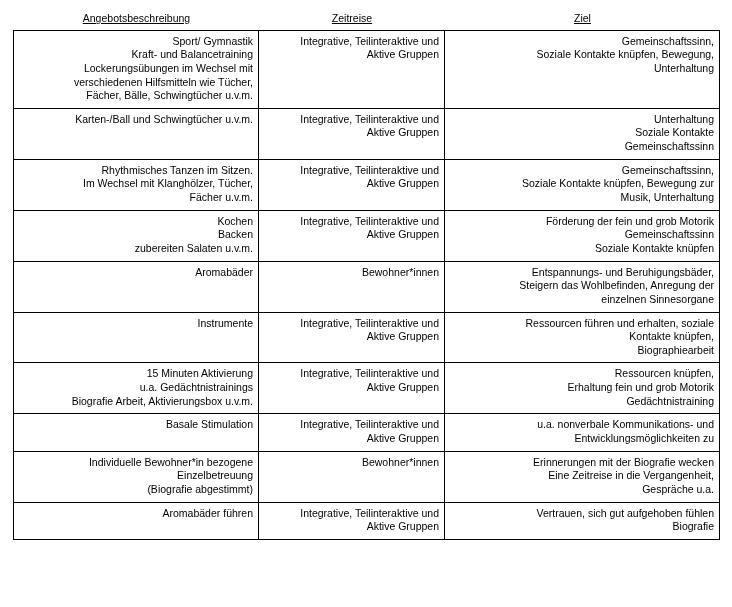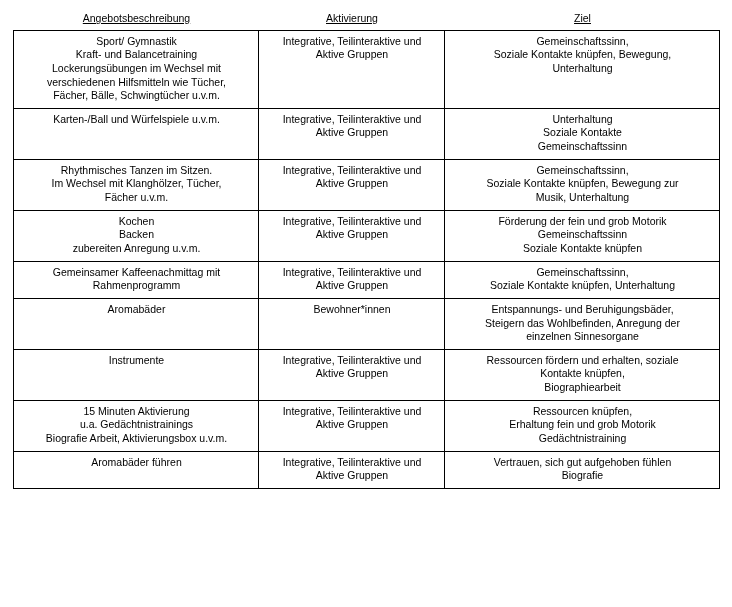--- a/index.html
+++ b/index.html
@@ -30,21 +30,21 @@
   }
   table.offer-table col.c1 { width: 245px; }
   table.offer-table col.c2 { width: 186px; }
   table.offer-table col.c3 { width: 275px; }
 
   table.offer-table th,
   table.offer-table td {
     border: 1px solid #000000;
     vertical-align: top;
     padding: 4px 5px 5px 6px;
-    text-align: center;
+    text-align: right;
     font-weight: normal;
   }
   table.offer-table thead th {
     text-align: center;
     padding-top: 2px;
     padding-bottom: 4px;
     border: none;
   }
   thead th .hdr {
     display: inline-block;
@@ -63,21 +63,21 @@
       <col class="c1">
       <col class="c2">
       <col class="c3">
     </colgroup>
     <thead>
       <tr>
         <th>
           <span class="hdr">Angebotsbeschreibung</span>
         </th>
         <th>
-          <span class="hdr">Aktivierung</span>
+          <span class="hdr">Zeitreise</span>
         </th>
         <th>
           <span class="hdr">Ziel</span>
         </th>
       </tr>
     </thead>
     <tbody>
       <tr>
         <td>
             <span class="cell-line">Sport/ Gymnastik
@@ -91,21 +91,21 @@
 Aktive Gruppen</span>
           </td>
         <td>
             <span class="cell-line">Gemeinschaftssinn,
 Soziale Kontakte knüpfen, Bewegung,
 Unterhaltung</span>
           </td>
       </tr>
       <tr>
         <td>
-            <span class="cell-line">Karten-/Ball und Würfelspiele u.v.m.</span>
+            <span class="cell-line">Karten-/Ball und Schwingtücher u.v.m.</span>
           </td>
         <td>
             <span class="cell-line">Integrative, Teilinteraktive und
 Aktive Gruppen</span>
           </td>
         <td>
             <span class="cell-line">Unterhaltung
 Soziale Kontakte
 Gemeinschaftssinn</span>
           </td>
@@ -123,87 +123,101 @@
         <td>
             <span class="cell-line">Gemeinschaftssinn,
 Soziale Kontakte knüpfen, Bewegung zur
 Musik, Unterhaltung</span>
           </td>
       </tr>
       <tr>
         <td>
             <span class="cell-line">Kochen
 Backen
-zubereiten Anregung u.v.m.</span>
+zubereiten Salaten u.v.m.</span>
           </td>
         <td>
             <span class="cell-line">Integrative, Teilinteraktive und
 Aktive Gruppen</span>
           </td>
         <td>
             <span class="cell-line">Förderung der fein und grob Motorik
 Gemeinschaftssinn
 Soziale Kontakte knüpfen</span>
           </td>
       </tr>
       <tr>
         <td>
-            <span class="cell-line">Gemeinsamer Kaffeenachmittag mit
-Rahmenprogramm</span>
-          </td>
-        <td>
-            <span class="cell-line">Integrative, Teilinteraktive und
-Aktive Gruppen</span>
-          </td>
-        <td>
-            <span class="cell-line">Gemeinschaftssinn,
-Soziale Kontakte knüpfen, Unterhaltung</span>
-          </td>
-      </tr>
-      <tr>
-        <td>
             <span class="cell-line">Aromabäder</span>
           </td>
         <td>
             <span class="cell-line">Bewohner*innen</span>
           </td>
         <td>
             <span class="cell-line">Entspannungs- und Beruhigungsbäder,
 Steigern das Wohlbefinden, Anregung der
 einzelnen Sinnesorgane</span>
           </td>
       </tr>
       <tr>
         <td>
             <span class="cell-line">Instrumente</span>
           </td>
         <td>
             <span class="cell-line">Integrative, Teilinteraktive und
 Aktive Gruppen</span>
           </td>
         <td>
-            <span class="cell-line">Ressourcen fördern und erhalten, soziale
+            <span class="cell-line">Ressourcen führen und erhalten, soziale
 Kontakte knüpfen,
 Biographiearbeit</span>
           </td>
       </tr>
       <tr>
         <td>
             <span class="cell-line">15 Minuten Aktivierung
 u.a. Gedächtnistrainings
 Biografie Arbeit, Aktivierungsbox u.v.m.</span>
           </td>
         <td>
             <span class="cell-line">Integrative, Teilinteraktive und
 Aktive Gruppen</span>
           </td>
         <td>
             <span class="cell-line">Ressourcen knüpfen,
 Erhaltung fein und grob Motorik
 Gedächtnistraining</span>
+          </td>
+      </tr>
+      <tr>
+        <td>
+            <span class="cell-line">Basale Stimulation</span>
+          </td>
+        <td>
+            <span class="cell-line">Integrative, Teilinteraktive und
+Aktive Gruppen</span>
+          </td>
+        <td>
+            <span class="cell-line">u.a. nonverbale Kommunikations- und
+Entwicklungsmöglichkeiten zu</span>
+          </td>
+      </tr>
+      <tr>
+        <td>
+            <span class="cell-line">Individuelle Bewohner*in bezogene
+Einzelbetreuung
+(Biografie abgestimmt)</span>
+          </td>
+        <td>
+            <span class="cell-line">Bewohner*innen</span>
+          </td>
+        <td>
+            <span class="cell-line">Erinnerungen mit der Biografie wecken
+Eine Zeitreise in die Vergangenheit,
+Gespräche u.a.</span>
           </td>
       </tr>
       <tr>
         <td>
             <span class="cell-line">Aromabäder führen</span>
           </td>
         <td>
             <span class="cell-line">Integrative, Teilinteraktive und
 Aktive Gruppen</span>
           </td>

